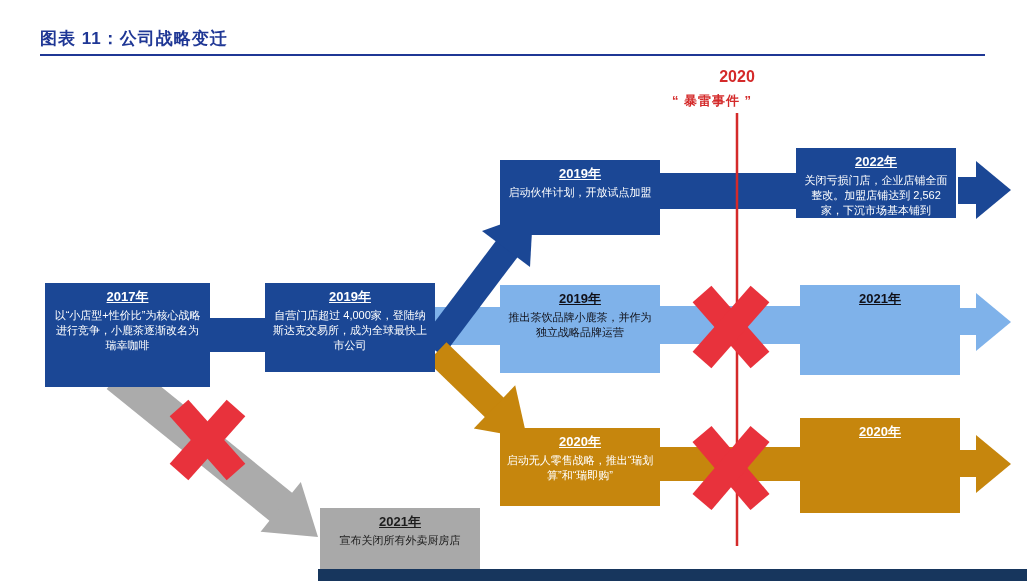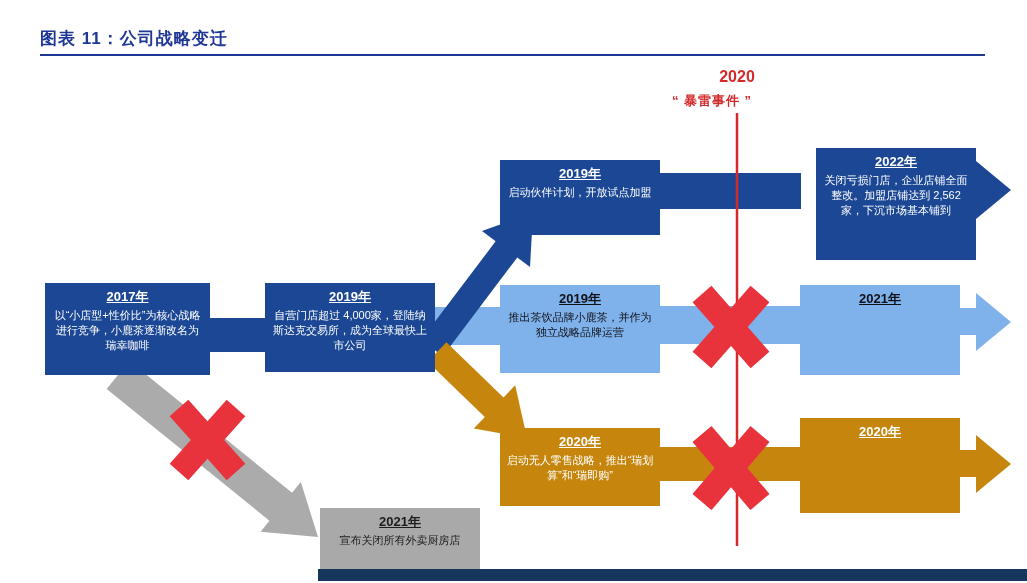--- a/index.html
+++ b/index.html
@@ -81,36 +81,36 @@
     </g>
     <g stroke="#E8323C" stroke-width="25">
       <line x1="702" y1="434" x2="760" y2="502"></line>
       <line x1="760" y1="434" x2="702" y2="502"></line>
     </g>
   </svg>
 
   <div class="red-label red-year">2020</div>
   <div class="red-label red-event">“ 暴雷事件 ”</div>
 
-  <div class="box dark" style="left:45px; top:283px; width:165px; height:92px;text-align:center;">
+  <div class="box dark" style="left:45px; top:283px; width:165px; height:104px;text-align:center;">
     <div class="year">2017年</div>
     <div class="body">以“小店型+性价比”为核心战略进行竞争，小鹿茶逐渐改名为瑞幸咖啡</div>
   </div>
 
   <div class="box dark" style="left:265px; top:283px; width:170px; height:89px;">
     <div class="year">2019年</div>
     <div class="body">自营门店超过 4,000家，登陆纳斯达克交易所，成为全球最快上市公司</div>
   </div>
 
   <div class="box dark" style="left:500px; top:160px; width:160px; height:75px;">
     <div class="year">2019年</div>
     <div class="body">启动伙伴计划，开放试点加盟</div>
   </div>
 
-  <div class="box dark" style="left:816px; top:148px; width:160px; height:112px;">
+  <div class="box dark" style="left:796px; top:148px; width:160px; height:70px;">
     <div class="year">2022年</div>
     <div class="body">关闭亏损门店，企业店铺全面整改。加盟店铺达到 2,562家，下沉市场基本铺到</div>
   </div>
 
   <div class="box light" style="left:500px; top:285px; width:160px; height:88px;">
     <div class="year">2019年</div>
     <div class="body">推出茶饮品牌小鹿茶，并作为独立战略品牌运营</div>
   </div>
 
   <div class="box light" style="left:800px; top:285px; width:160px; height:90px;">

